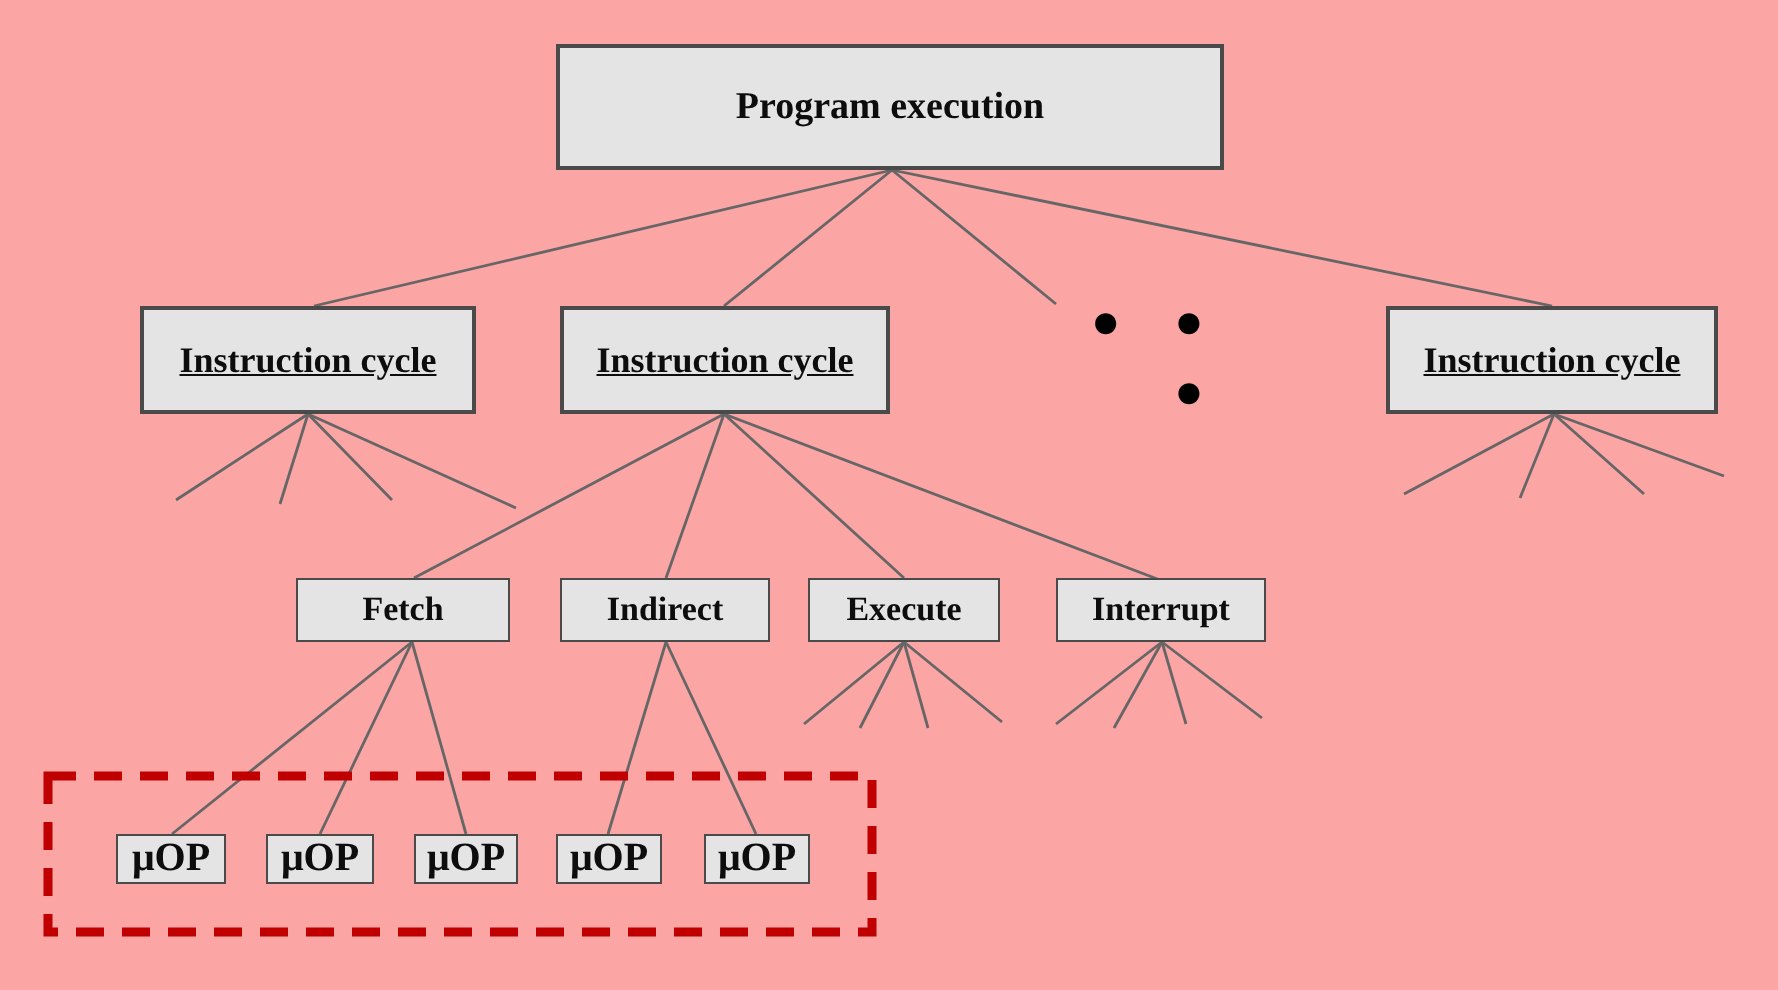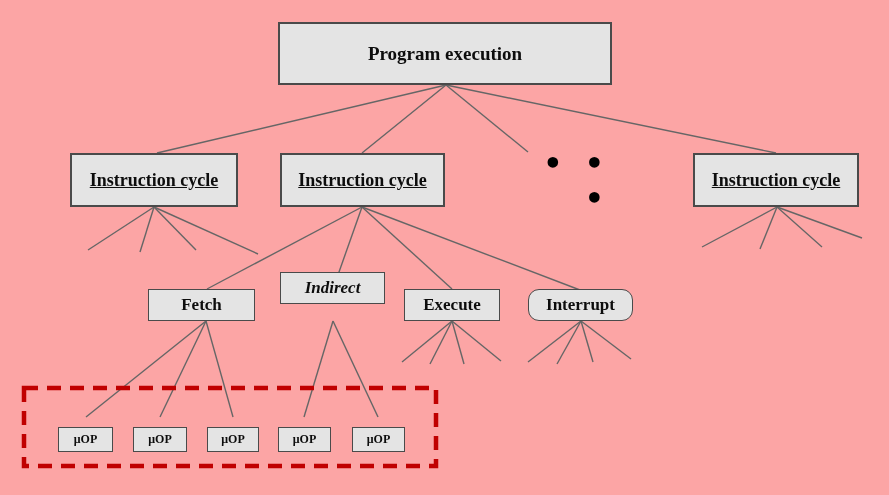--- a/index.html
+++ b/index.html
@@ -31,21 +31,21 @@
     display: flex;
     align-items: center;
     justify-content: center;
     font-weight: bold;
     color: #0d0d0d;
     white-space: nowrap;
   }
   .node.lvl1 { font-size: 19px; }
   .node.lvl2 { font-size: 18px; text-decoration: underline; }
   .node.lvl3 { font-size: 17px; border-width: 1.6px; }
-  .node.lvl4 { font-size: 12px; border-width: 1.5px; margin-top: 10px; }
+  .node.lvl4 { font-size: 20px; border-width: 1.5px; }
   .ellipsis {
     position: absolute;
     left: 534px;
     top: 163px;
     width: 76px;
     height: 36px;
     display: flex;
     align-items: center;
     justify-content: center;
     font-size: 30px;
@@ -122,23 +122,23 @@
   </svg>
 
   <div class="node lvl1" style="left:278px; top:22px; width:334px; height:63px;">Program execution</div>
 
   <div class="node lvl2" style="left:70px; top:153px; width:168px; height:54px;">Instruction cycle</div>
   <div class="node lvl2" style="left:280px; top:153px; width:165px; height:54px;">Instruction cycle</div>
   <div class="ellipsis">• • •</div>
   <div class="node lvl2" style="left:693px; top:153px; width:166px; height:54px;">Instruction cycle</div>
 
   <div class="node lvl3" style="left:148px; top:289px; width:107px; height:32px;">Fetch</div>
-  <div class="node lvl3" style="left:280px; top:272px; width:105px; height:32px;font-style:italic;">Indirect</div>
+  <div class="node lvl3" style="left:280px; top:289px; width:105px; height:32px;">Indirect</div>
   <div class="node lvl3" style="left:404px; top:289px; width:96px; height:32px;font-family:Liberation Serif, serif;">Execute</div>
-  <div class="node lvl3" style="left:528px; top:289px; width:105px; height:32px;border-radius:11px;">Interrupt</div>
+  <div class="node lvl3" style="left:528px; top:289px; width:105px; height:32px;">Interrupt</div>
 
   <div class="node lvl4" style="left:58px; top:417px; width:55px; height:25px;">μOP</div>
   <div class="node lvl4" style="left:133px; top:417px; width:54px; height:25px;">μOP</div>
   <div class="node lvl4" style="left:207px; top:417px; width:52px; height:25px;">μOP</div>
   <div class="node lvl4" style="left:278px; top:417px; width:53px; height:25px;">μOP</div>
   <div class="node lvl4" style="left:352px; top:417px; width:53px; height:25px;">μOP</div>
 
 </div>
 
 </body></html>

